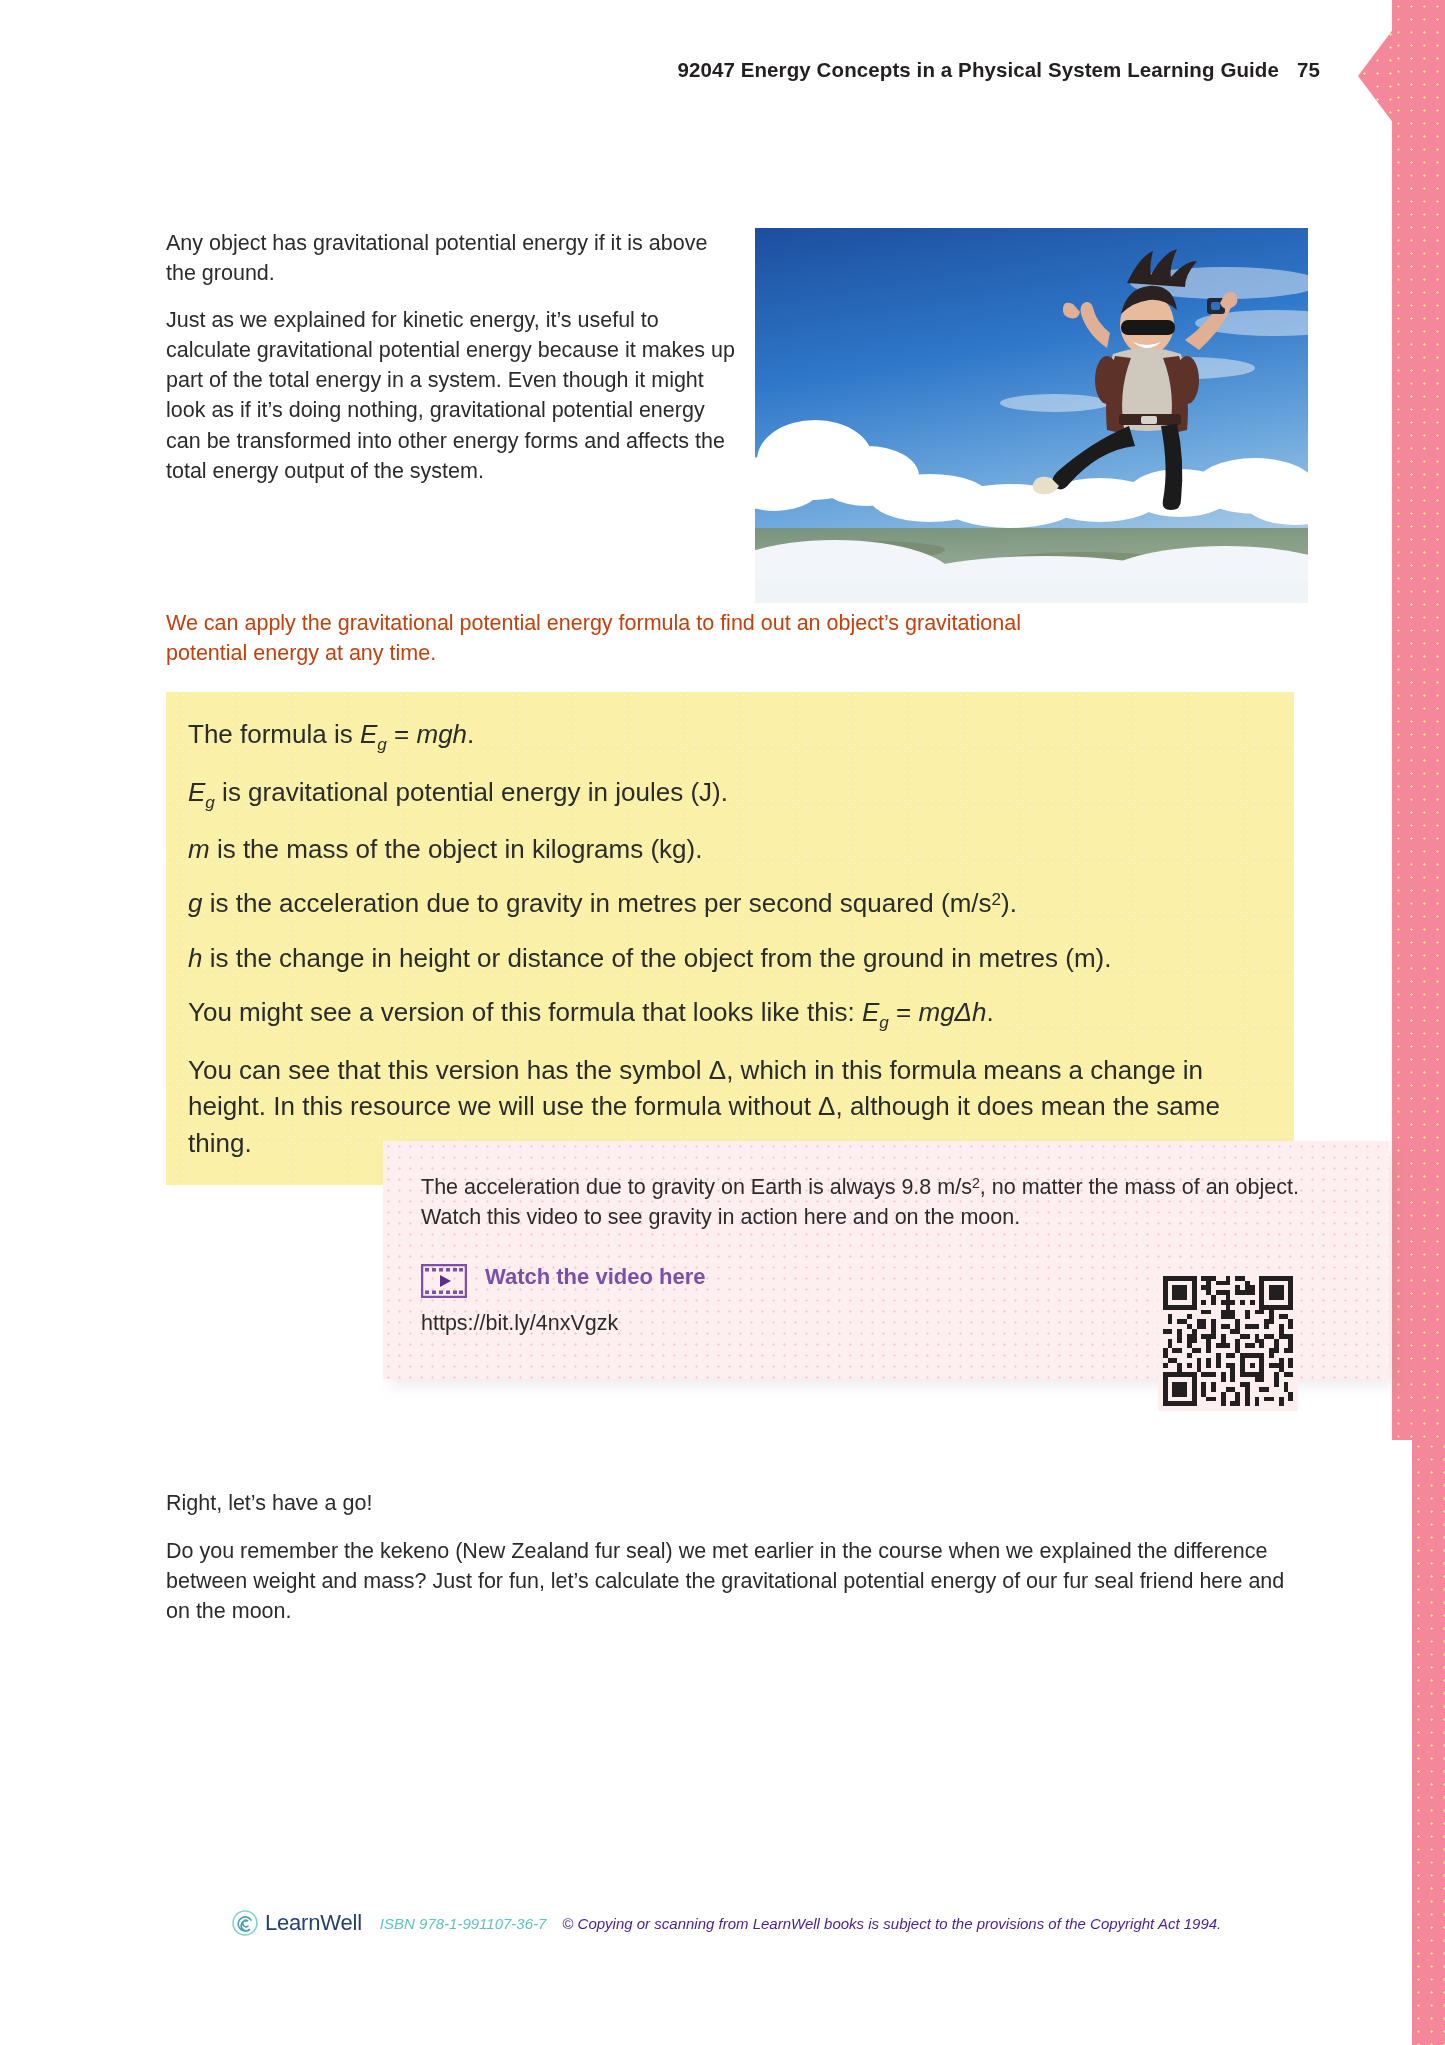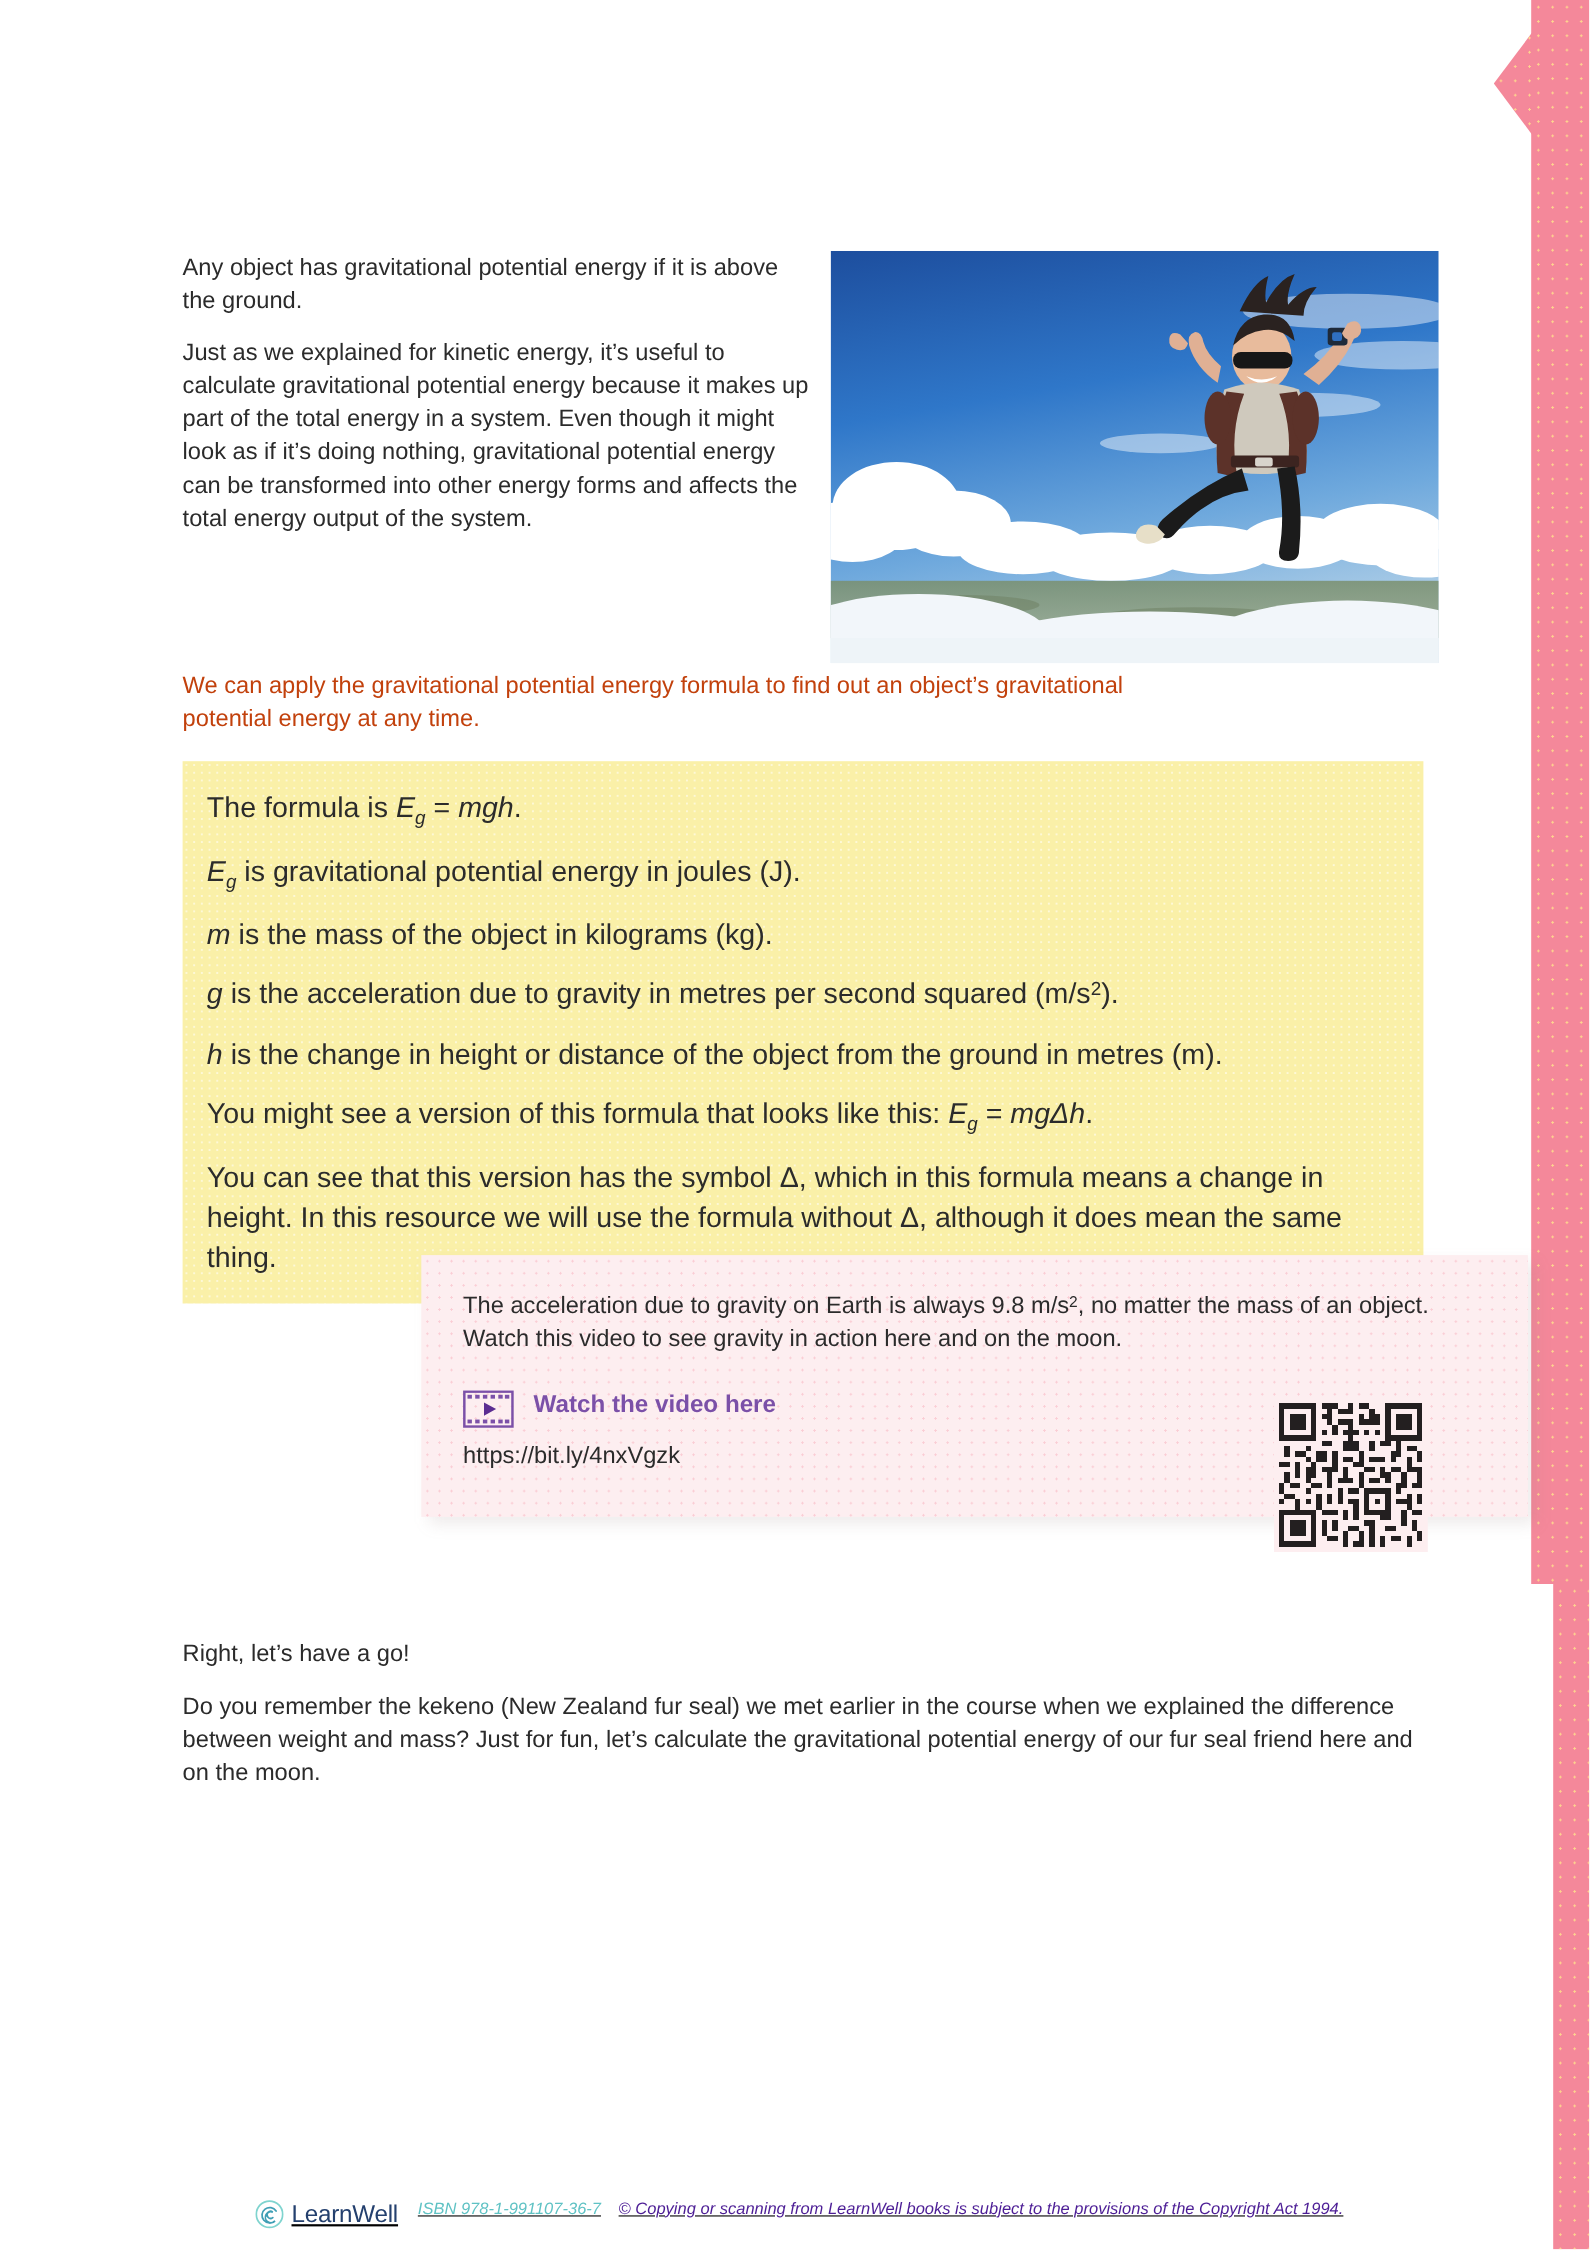--- a/index.html
+++ b/index.html
@@ -193,24 +193,24 @@
     width: 1130px;
     font-size: 21.5px;
     line-height: 1.40;
     color: #2b2b2b;
   }
   .tail p { margin-bottom: 18px; }
 
   
   .footer {
     position: absolute;
-    top: 2000px;
+    top: 1910px;
     left: 232px;
     display: flex;
-    text-decoration: underline;
+    align-items: center;
   }
   .lw-mark { width: 26px; height: 26px; flex: 0 0 auto; }
   .lw-word {
     margin-left: 7px;
     font-size: 22px;
     color: #24406e;
     letter-spacing: -0.2px;
   }
   .isbn {
     margin-left: 18px;
@@ -227,20 +227,23 @@
 </style>
 </head>
 <body>
 
 <div class="page">
 
   <div class="banner-wide"></div>
   <div class="banner-notch"></div>
   <div class="banner-narrow"></div>
 
+  <div class="run-head">
+    <span>92047 Energy Concepts in a Physical System Learning Guide</span><span class="pagenum">75</span>
+  </div>
 
 
   <div class="body-col">
     <p>Any object has gravitational potential energy if it is above the ground.</p>
     <p>Just as we explained for kinetic energy, it’s useful to calculate gravitational potential energy because it makes up part of the total energy in a system. Even though it might look as if it’s doing nothing, gravitational potential energy can be transformed into other energy forms and affects the total energy output of the system.</p>
   </div>
 
   <div class="photo">
     <svg viewBox="0 0 553 375" preserveAspectRatio="none">
       <defs>

